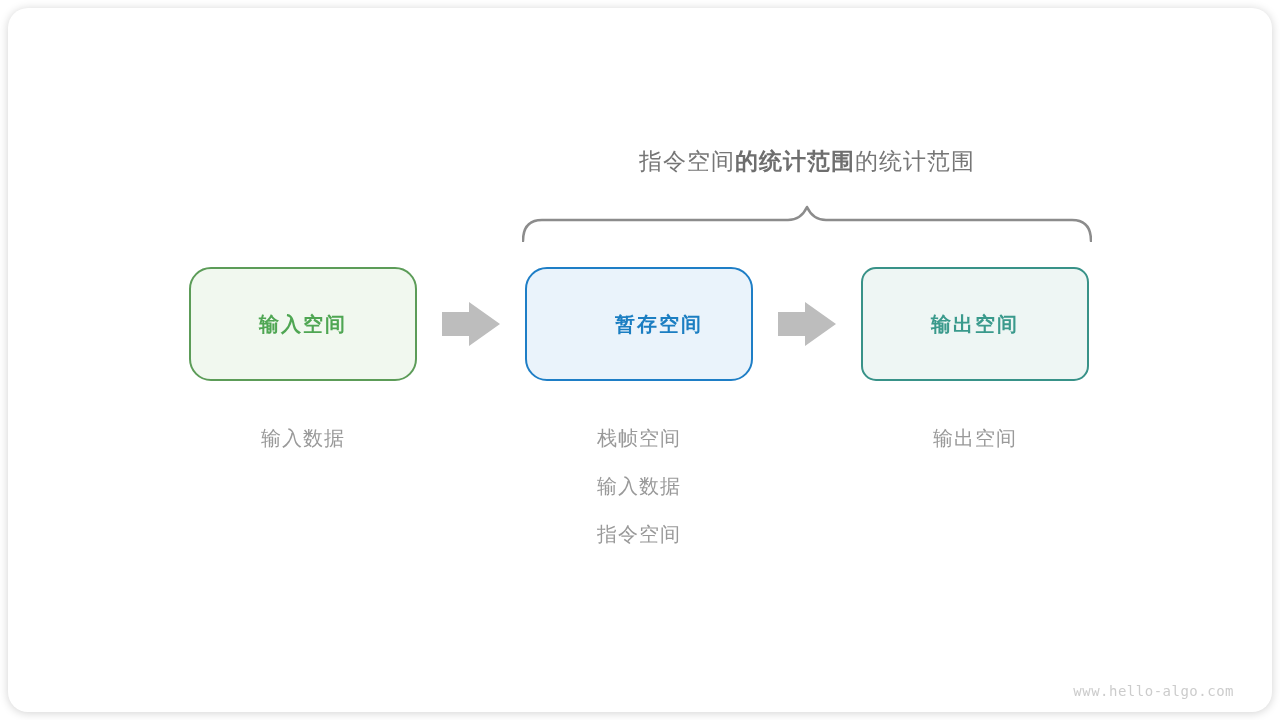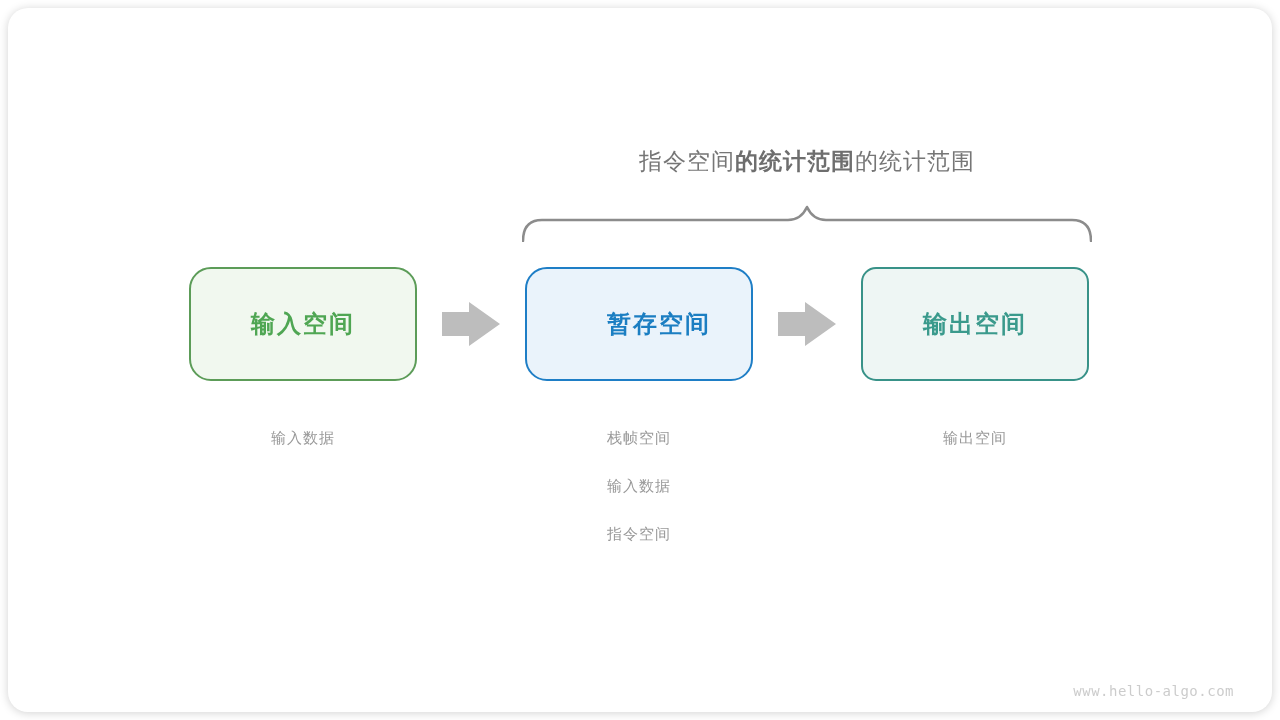--- a/index.html
+++ b/index.html
@@ -44,21 +44,21 @@
     position: absolute;
     top: 259px;
     width: 228px; height: 114px;
     border: 2.5px solid var(--bd);
     background: var(--bg);
     color: var(--fg);
     border-radius: 22px;
     display: flex;
     align-items: center;
     justify-content: center;
-    font-size: 24px;
+    font-size: 20px;
     font-weight: 700;
     letter-spacing: 2px;
   }
   .box-1 { left: 181px; }
   .box-2 { left: 517px; padding-left: 40px; }
   .box-3 { left: 853px; border-radius: 15px; }
   .arrow {
     position: absolute;
     top: 294px;
     width: 58px; height: 44px;
@@ -67,21 +67,21 @@
   .arrow-1 { left: 434px; }
   .arrow-2 { left: 770px; }
   .notes {
     position: absolute;
     top: 416px;
     transform: translateX(-50%);
     display: flex;
     flex-direction: column;
     align-items: center;
     gap: 20px;
-    font-size: 15px;
+    font-size: 20px;
     line-height: 28px;
     color: #999999;
     letter-spacing: 1px;
     white-space: nowrap;
   }
   .notes-1 { left: 295px; }
   .notes-2 { left: 631px; }
   .notes-3 { left: 967px; }
   .watermark {
     position: absolute;

